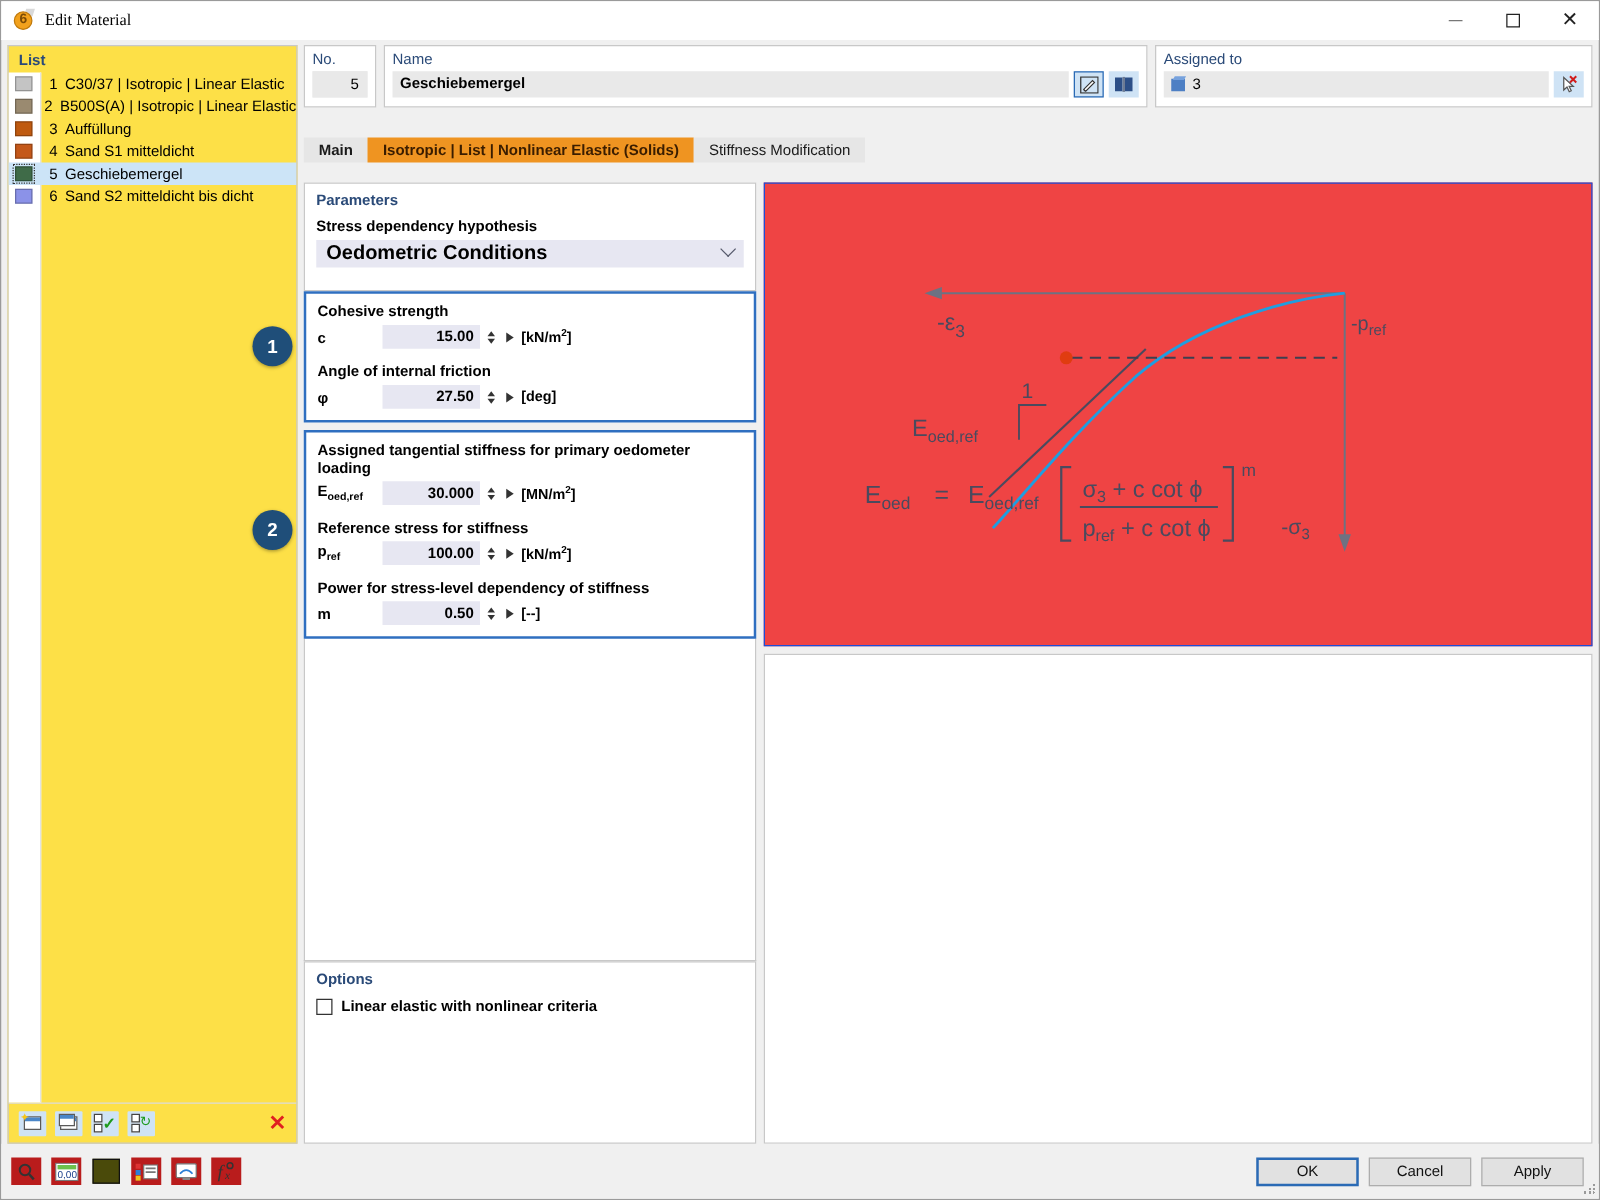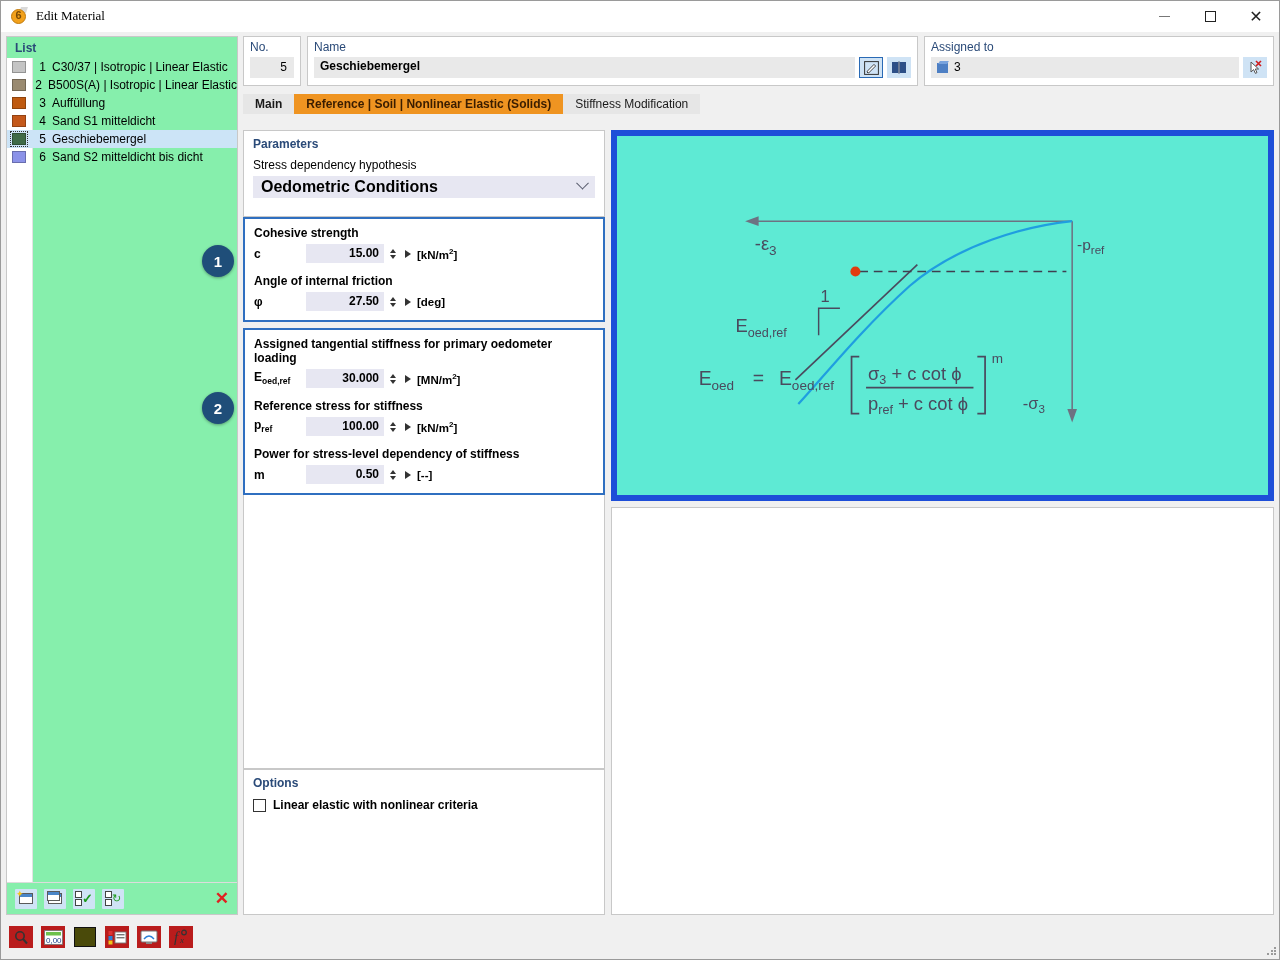--- a/index.html
+++ b/index.html
@@ -73,21 +73,21 @@
     flex: 1 1 auto;
     display: flex;
     padding: 4px 5px 0 5px;
     gap: 5px;
     min-height: 0;
   }
 
   
   .list-panel {
     width: 232px;
-    background: #86efac;
+    background: #fde047;
     border: 1px solid #c8c8c8;
     display: flex;
     flex-direction: column;
     position: relative;
   }
   .panel-legend {
     font-size: 12px;
     color: #2a4a78;
     font-weight: bold;
     padding: 4px 0 3px 8px;
@@ -223,21 +223,21 @@
   .solid-icon:after{
     content:""; position:absolute; left:2px; top:-2px; width:9px;height:3px;
     background:#77a2dd; transform: skewX(-30deg);
   }
 
   
   .tabstrip {
     display: flex;
     align-items: flex-end;
     height: 22px;
-    margin-top: 6px;
+    margin-top: 22px;
   }
   .tab {
     height: 20px;
     line-height: 20px;
     padding: 0 12px;
     font-size: 12px;
     background: #e6e6e6;
     font-weight: bold;
     color: #1a1a1a;
   }
@@ -267,21 +267,21 @@
     background: #ffffff;
     border: 1px solid #c8c8c8;
     padding: 6px 9px 8px 9px;
   }
   .card-title {
     color: #2a4a78;
     font-weight: bold;
     font-size: 12px;
     margin-bottom: 7px;
   }
-  .field-label { font-size: 12px; font-weight: normal; margin-bottom: 4px; }
+  .field-label { font-size: 12px; font-weight: bold; margin-bottom: 4px; }
   .select {
     background: #e7e7f2;
     height: 22px; line-height: 20px;
     font-size: 16px; font-weight: bold;
     padding: 0 8px;
     display:flex; align-items:center;
     position: relative;
   }
   .select .chev {
     margin-left: auto;
@@ -368,22 +368,22 @@
   .check-label { font-size: 12px; font-weight: bold; }
 
   .right-col {
     flex: 1 1 auto;
     display: flex;
     flex-direction: column;
     gap: 6px;
     min-width: 0;
   }
   .diagram-card {
-    background:#5eead4;
-    border:6px solid #1d4ed8;
+    background:#ef4444;
+    border:1px solid #1d4ed8;
     height: 371px;
     position: relative;
     overflow: hidden;
   }
   .preview-card {
     background:#ffffff;
     border:1px solid #c8c8c8;
     flex: 1 1 auto;
   }
 
@@ -562,21 +562,21 @@
                 <path d="M4 2 L4 12 L6.6 9.6 L8.4 13.4 L10 12.6 L8.3 9 L11.6 9 Z" fill="#fff" stroke="#555" stroke-width="1"></path>
                 <path d="M9 1 L14 6 M14 1 L9 6" stroke="#d01c1c" stroke-width="1.6"></path>
               </svg>
             </div>
           </div>
         </div>
       </div>
 
       <div class="tabstrip">
         <div class="tab">Main</div>
-        <div class="tab active">Reference | Soil | Nonlinear Elastic (Solids)</div>
+        <div class="tab active">Isotropic | List | Nonlinear Elastic (Solids)</div>
         <div class="tab sep">Stiffness Modification</div>
       </div>
 
       <div class="content">
 
         <div class="left-col">
 
           <div class="card">
             <div class="card-title">Parameters</div>
             <div class="field-label">Stress dependency hypothesis</div>
@@ -765,16 +765,21 @@
       </svg>
     </div>
     <div class="bb-icon">
       <svg width="16" height="16" viewBox="0 0 16 16">
         <text x="1" y="13" font-family="Liberation Serif, serif" font-style="italic" font-size="15" fill="#333">f</text>
         <text x="7" y="14" font-family="Liberation Serif, serif" font-style="italic" font-size="9" fill="#333">x</text>
         <circle cx="11" cy="3.5" r="2.3" fill="none" stroke="#333" stroke-width="1.2"></circle>
       </svg>
     </div>
 
+    <div class="dlg-buttons">
+      <div class="dbtn primary">OK</div>
+      <div class="dbtn">Cancel</div>
+      <div class="dbtn">Apply</div>
+    </div>
     <div class="grip"></div>
   </div>
 
 </div>
 
 </body></html>

